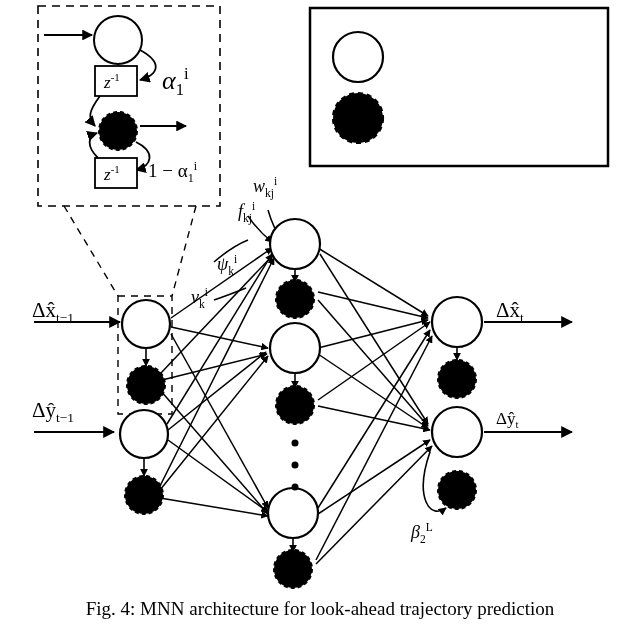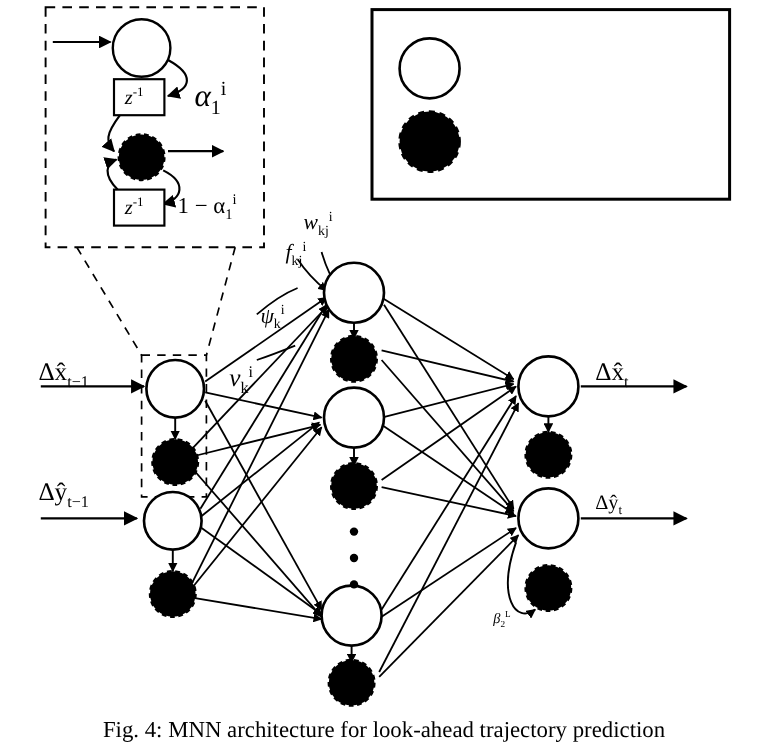--- a/index.html
+++ b/index.html
@@ -209,22 +209,22 @@
 
   <div class="lbl" style="left:253px; top:176px; font-size:18px;">
     <span class="math-i">w</span><sub>kj</sub><sup>i</sup>
   </div>
   <div class="lbl" style="left:238px; top:201px; font-size:18px;">
     <span class="math-i">f</span><sub>kj</sub><sup>i</sup>
   </div>
   <div class="lbl" style="left:189px; top:254px; font-size:18px;margin-left:28px;">
     <span class="math-i">ψ</span><sub>k</sub><sup>i</sup>
   </div>
-  <div class="lbl" style="left:191px; top:303px; font-size:21px;">
+  <div class="lbl" style="left:191px; top:287px; font-size:18px;">
     <span class="math-i">v</span><sub>k</sub><sup>i</sup>
   </div>
-  <div class="lbl" style="left:411px; top:508px; font-size:12px;text-align:center;">
+  <div class="lbl" style="left:411px; top:522px; font-size:18px;text-align:center;">
     <span class="math-i">β</span><sub>2</sub><sup>L</sup>
   </div>
 
   <div class="caption">Fig. 4: MNN architecture for look-ahead trajectory prediction</div>
 
 </div>
 
 </body></html>

